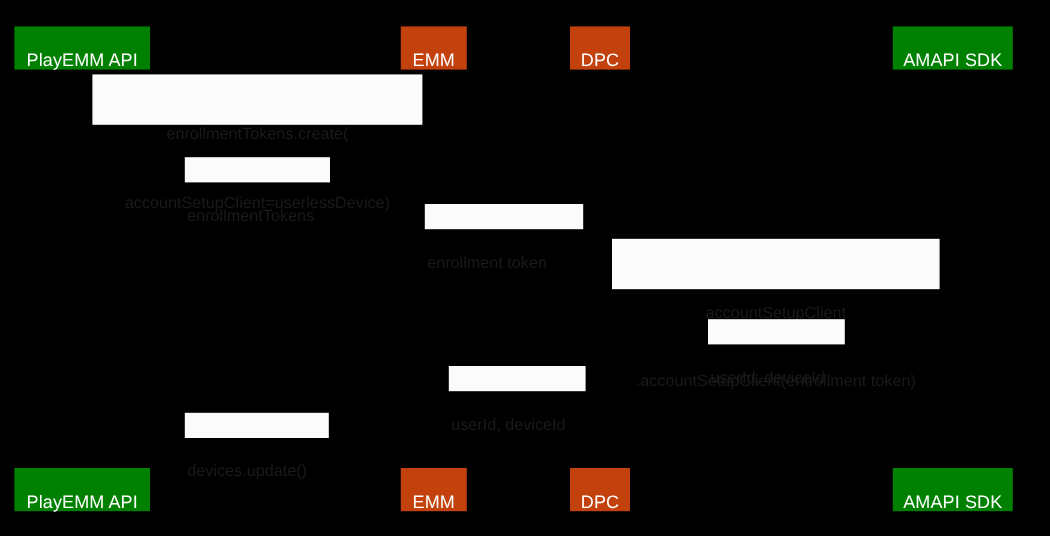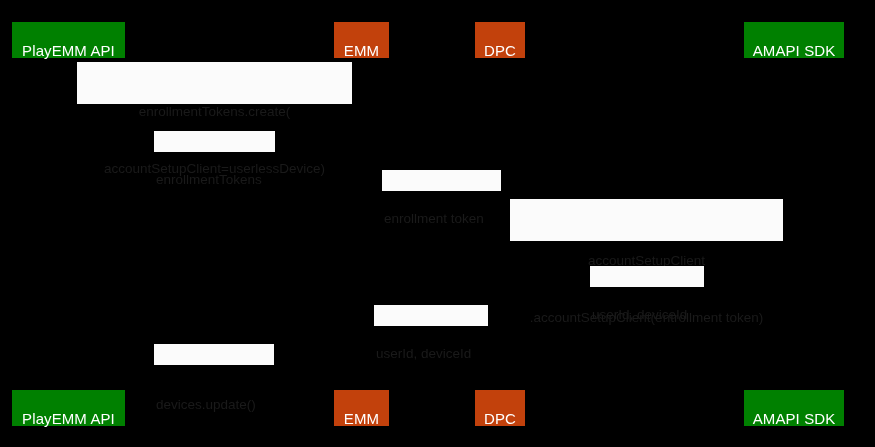--- a/index.html
+++ b/index.html
@@ -96,38 +96,38 @@
 
   <div class="msg-label" style="left:77px; top:62px; width:275px; height:42px; padding-top:2px;">
     <div>enrollmentTokens.create(</div>
     <div>accountSetupClient=userlessDevice)</div>
   </div>
 
   <div class="msg-label single" style="left:154px; top:131px; width:121px; height:21px; padding-top:1px;">
     <div>enrollmentTokens</div>
   </div>
 
-  <div class="msg-label single" style="left:382px; top:170px; width:119px; height:21px; padding-top:1px;">
+  <div class="msg-label single" style="left:354px; top:170px; width:132px; height:21px; padding-top:1px;">
     <div>enrollment token</div>
   </div>
 
   <div class="msg-label" style="left:510px; top:199px; width:273px; height:42px; padding-top:14px;">
     <div>accountSetupClient</div>
     <div>.accountSetupClient(entrollment token)</div>
   </div>
 
   <div class="msg-label single" style="left:590px; top:266px; width:114px; height:21px; padding-top:1px;">
     <div>userId, deviceId</div>
   </div>
 
   <div class="msg-label single" style="left:374px; top:305px; width:114px; height:21px; padding-top:1px;">
     <div>userId, deviceId</div>
   </div>
 
-  <div class="msg-label single" style="left:154px; top:344px; width:120px; height:21px; padding-top:13px;">
+  <div class="msg-label single" style="left:154px; top:344px; width:120px; height:21px; padding-top:1px;">
     <div>devices.update()</div>
   </div>
 
   <div class="participant green" style="left:12px; top:390px; width:113px; height:36px;">
     <span>PlayEMM API</span>
   </div>
 
   <div class="participant blue" style="left:334px; top:390px; width:55px; height:36px;">
     <span>EMM</span>
   </div>

